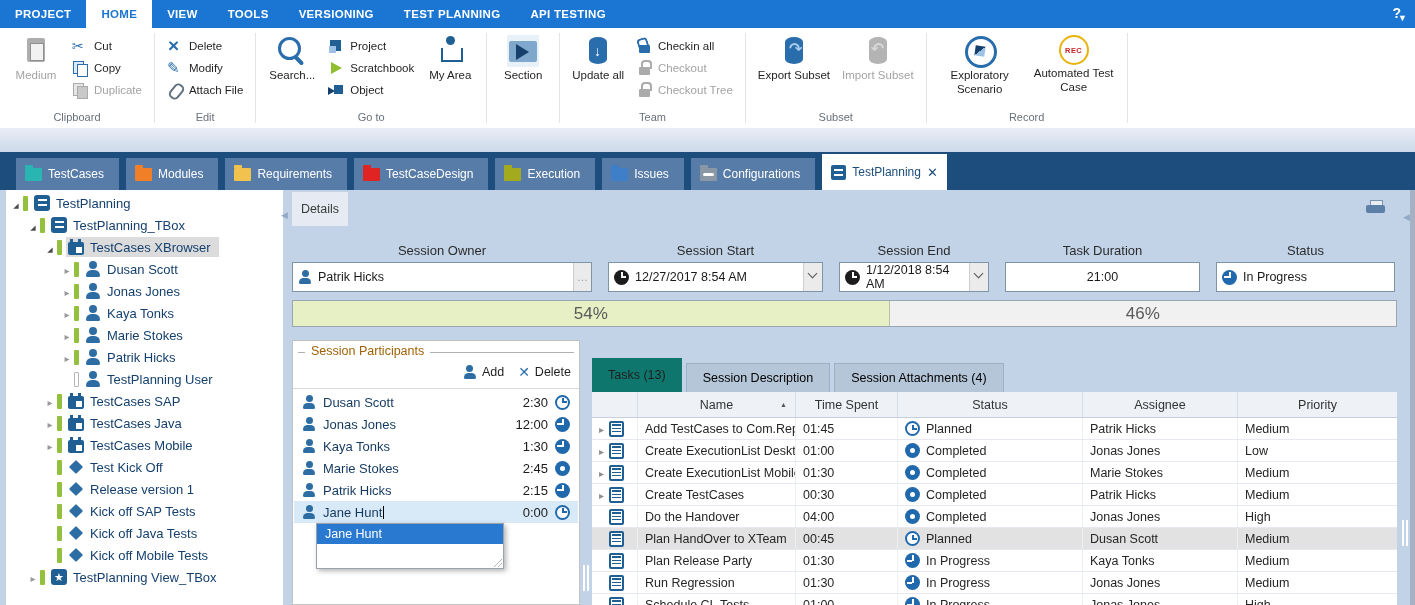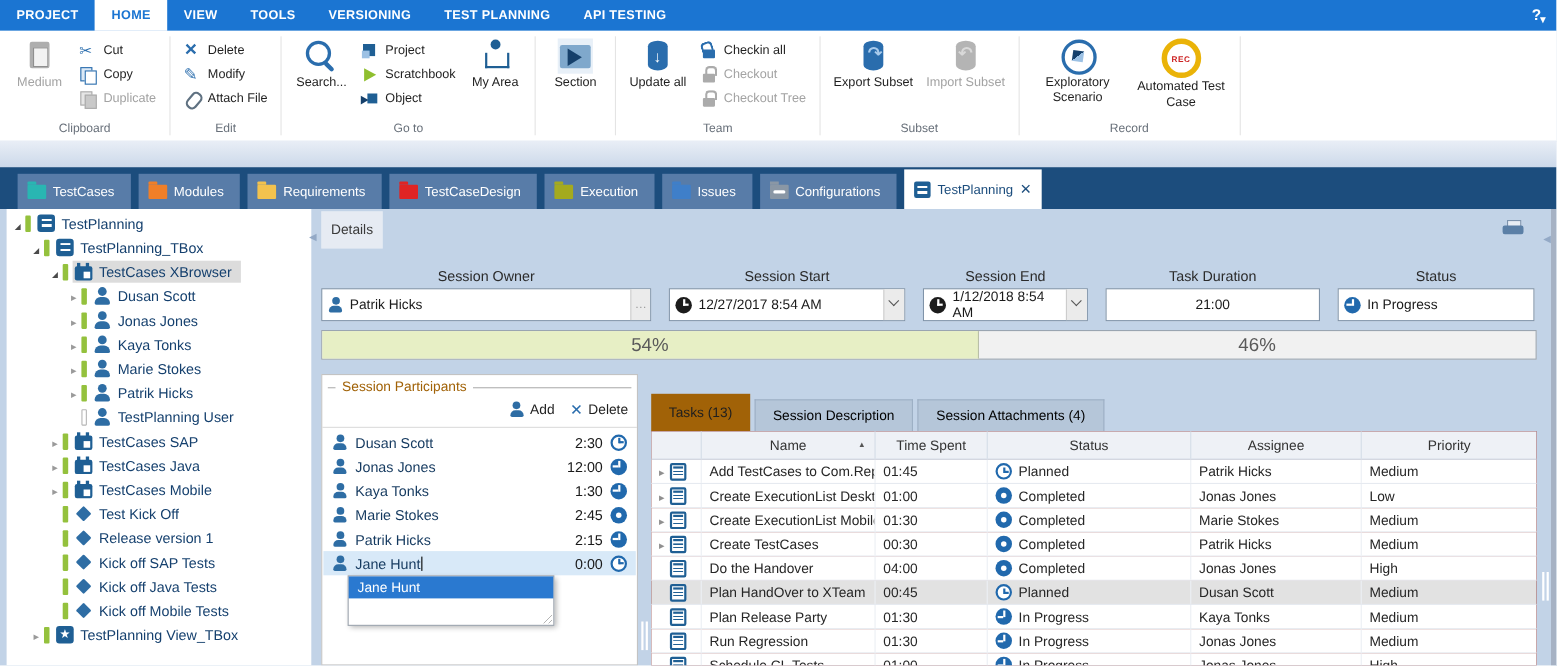--- a/index.html
+++ b/index.html
@@ -58,21 +58,21 @@
   .ic-db.gray::after{content:"↶";color:#d9d9d9;left:4px;top:4px;font-size:16px}
   .ic-db.exp::after{content:"↷";color:#a9cbec;left:6px;top:4px;font-size:16px}
   .ic-lock::after{content:"";position:absolute;bottom:1px;left:3px;width:11px;height:8px;background:var(--lc,#2a6dad);border-radius:1px}
   .ic-lock::before{content:"";position:absolute;top:0;left:5px;width:7px;height:7px;border:2px solid var(--lc,#2a6dad);border-bottom:none;border-radius:4px 4px 0 0}
   .ic-lock.open::before{left:1px;transform:rotate(-18deg)}
   .ic-lock.gray{--lc:#ababab}
   .ic-explore::before{content:"";position:absolute;left:1px;top:1px;width:26px;height:26px;border:3px solid #2a6dad;border-radius:50%;background:#fff}
   .ic-explore::after{content:"";position:absolute;left:11px;top:11px;width:10px;height:10px;background:linear-gradient(135deg,#16406b 50%,#9cc1e4 50%);transform:rotate(8deg)}
   .ic-manual::before{content:"↻";position:absolute;left:2px;top:-2px;font-size:26px;font-weight:700;color:#2ab3bd}
   .ic-rec{display:flex;align-items:center;justify-content:center}
-  .ic-rec{border:5px solid #eab308;border-radius:50%;width:26px;height:26px}
+  .ic-rec{border:2px solid #eab308;border-radius:50%;width:26px;height:26px}
   .rec-text{color:#cc2222;font-size:7.5px;font-weight:700;letter-spacing:.4px}
 
   
   .strip{position:absolute;left:0;top:128px;width:100%;height:24px;background:linear-gradient(#e9eef6,#ccd9ea)}
   .tabstrip{position:absolute;left:0;top:152px;width:100%;height:38px;background:#1c4d7d;display:flex;align-items:flex-end;padding-left:16px;box-sizing:border-box}
   .dtab{display:inline-flex;align-items:center;gap:6px;padding:0 9px;height:32px;background:#587ca8;color:#fff;font-size:12px;margin-right:7px;cursor:pointer;white-space:nowrap}
   .dtab[data-active="true"]{background:#fff;color:#1c4d7d;height:36px;font-weight:400}
   .dtab-close{font-weight:700;font-size:13px;color:#1c4d7d}
   .tab-icon{position:relative;width:17px;height:13px;border-radius:1px;flex:0 0 auto}
   .tab-icon[data-variant="folder"]{background:var(--c)}
@@ -183,21 +183,21 @@
 
   
   .vhandle{position:absolute;width:8px;height:26px;cursor:col-resize}
   .vhandle::before,.vhandle::after{content:"";position:absolute;top:0;bottom:0;width:1.5px;background:#fff}
   .vhandle::before{left:1px}.vhandle::after{left:5px}
 
   
   .tpanel{position:absolute;left:302px;top:168px;width:805px;bottom:0}
   .ttabs{display:flex;height:34px;align-items:flex-end;gap:4px}
   .ttab{display:flex;align-items:center;padding:0 16px;height:34px;font-size:12.5px;color:#000000;cursor:pointer;white-space:nowrap}
-  .ttab[data-active="true"]{background:#a16207;color:#1f1f1f}
+  .ttab[data-active="true"]{background:#0f766e;color:#1f1f1f}
   .ttab[data-active="false"]{background:#b5c6d9;border:1px solid #9db0c5;border-bottom:none;height:29px;box-sizing:border-box}
   .ttable{position:absolute;left:0;top:34px;right:0;bottom:0;background:#7f1d1d;overflow:hidden}
   .thead{display:grid;grid-template-columns:45px 158px 102px 185px 155px 1fr;height:25px;
       background:#eef1f6;border-bottom:1px solid #c6d0dc;align-items:center;font-size:12.5px;color:#333}
   .th{position:relative;text-align:center;height:100%;display:flex;align-items:center;justify-content:center;border-left:1px solid #d4dce6;cursor:pointer}
   .th[data-sort="asc"]::after{content:"▲";font-size:7px;color:#555;position:absolute;right:8px;top:9px}
   .trow{display:grid;grid-template-columns:45px 158px 102px 185px 155px 1fr;height:21px;align-items:center;
       border-bottom:1px solid #e6eaf0;font-size:12.5px;color:#262626;background:#fff;cursor:default}
   .trow[data-state="selected"]{background:#e2e2e2}
   .td{padding:0 7px;white-space:nowrap;overflow:hidden;text-overflow:ellipsis;border-left:1px solid #eceff4;height:100%;display:flex;align-items:center;gap:6px}

